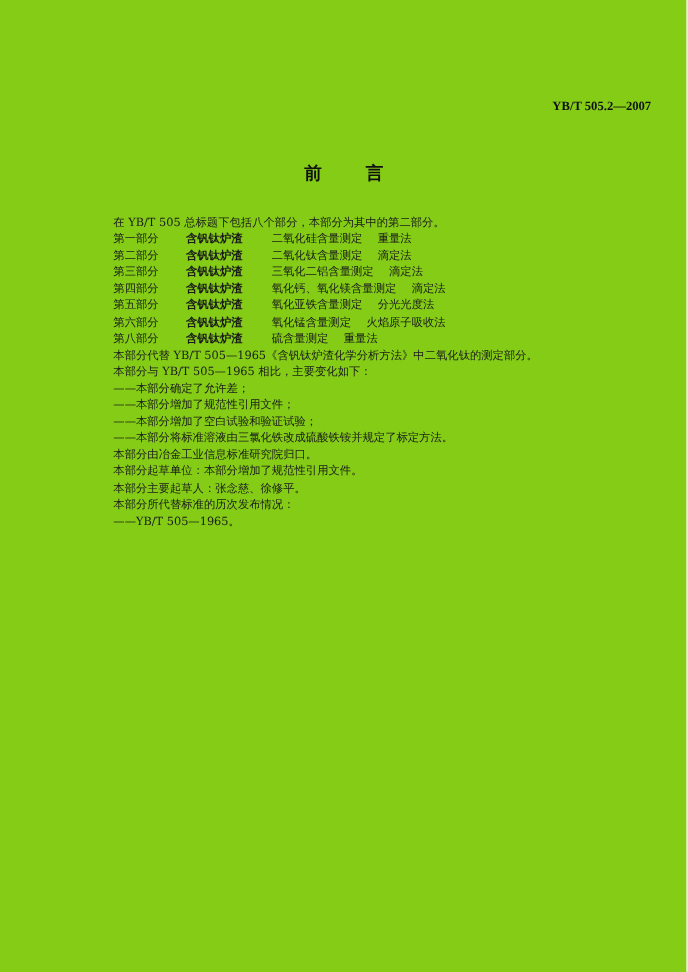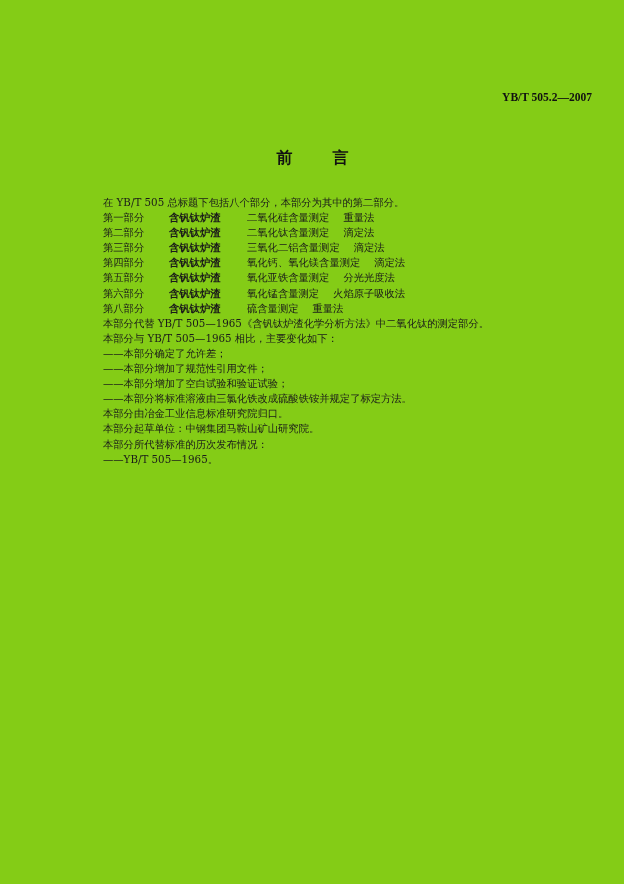--- a/index.html
+++ b/index.html
@@ -85,17 +85,18 @@
 
     <div class="line">本部分代替 YB/T 505—1965《含钒钛炉渣化学分析方法》中二氧化钛的测定部分。</div>
     <div class="line">本部分与 YB/T 505—1965 相比，主要变化如下：</div>
 
     <div class="line dash-line">——本部分确定了允许差；</div>
     <div class="line dash-line">——本部分增加了规范性引用文件；</div>
     <div class="line dash-line">——本部分增加了空白试验和验证试验；</div>
     <div class="line dash-line">——本部分将标准溶液由三氯化铁改成硫酸铁铵并规定了标定方法。</div>
 
     <div class="line">本部分由冶金工业信息标准研究院归口。</div>
-    <div class="line">本部分起草单位：中钢集团马鞍山矿山研究院。</div>
+    <div class="line">本部分起草单位：本部分增加了规范性引用文件。</div>
+    <div class="line">本部分主要起草人：张念慈、徐修平。</div>
     <div class="line">本部分所代替标准的历次发布情况：</div>
     <div class="line">——YB/T 505—1965。</div>
   </div>
 </div>
 
 </body></html>

